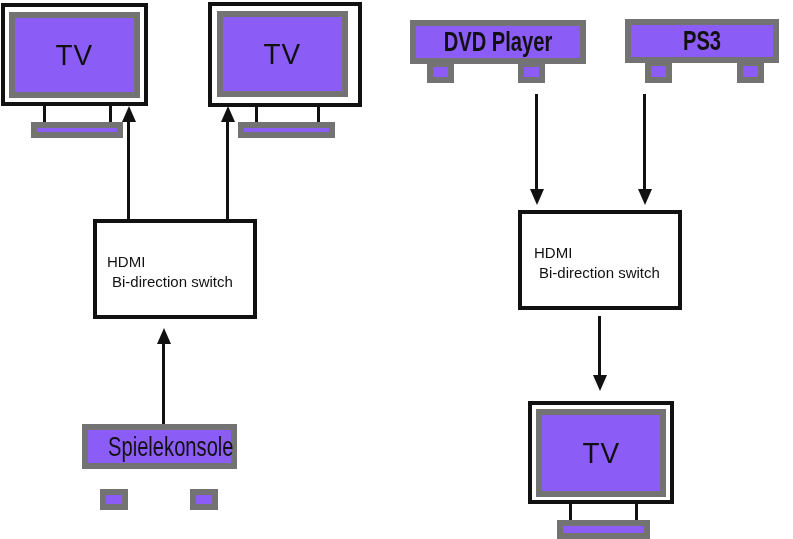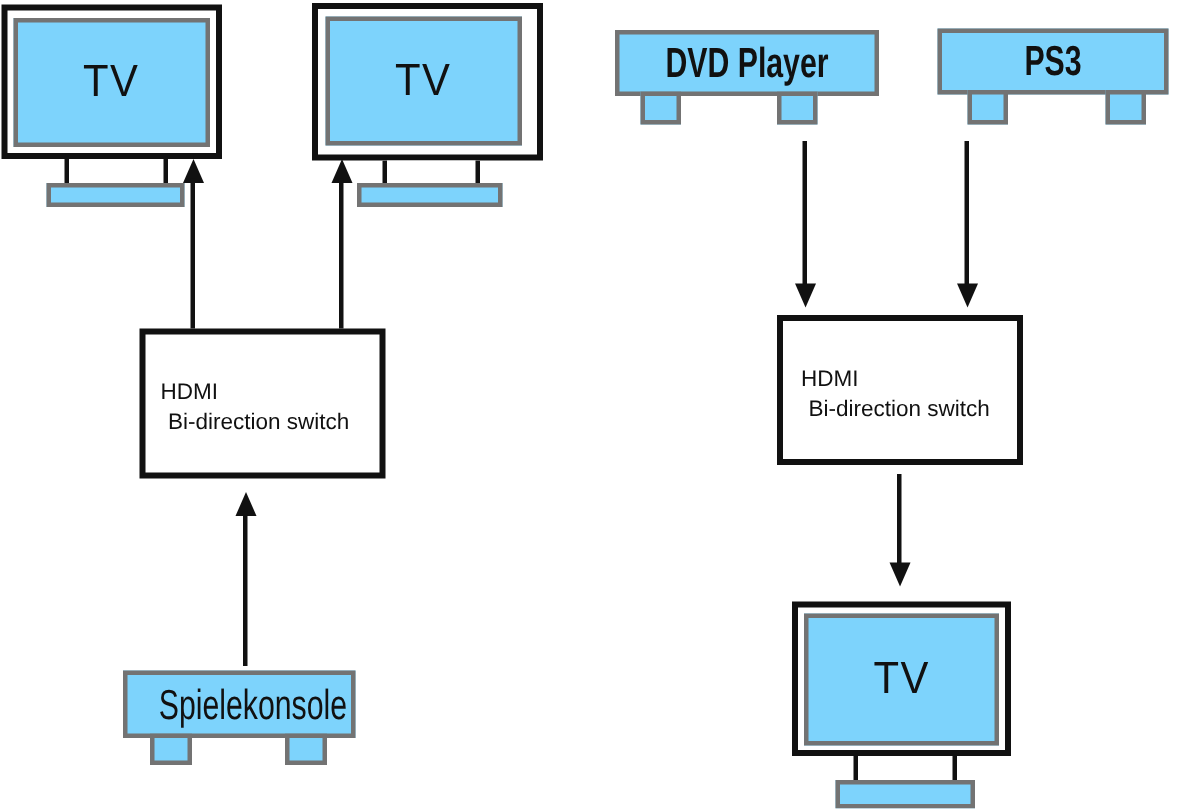--- a/index.html
+++ b/index.html
@@ -8,21 +8,21 @@
     width: 793px;
     height: 539px;
     background: #ffffff;
     overflow: hidden;
     font-family: "Liberation Sans", sans-serif;
     color: #111111;
   }
   .abs { position: absolute; box-sizing: border-box; }
 
   
-  .rect3 { border: 3px solid #737373; background: #7dd3fc; }
+  .rect3 { border: 6px solid #737373; background: #8b5cf6; }
   .rect4 { border: 4px solid #111; background: #fff; }
   .center { display: flex; align-items: center; justify-content: center; }
 
   
   .tv-neck { border-left: 3px solid #111; border-right: 3px solid #111; background: #fff; }
   .tv-label { font-size: 30px; letter-spacing: 1px; transform: scaleX(0.93); }
 
   
   .device-label { width: 100%; text-align: center; font-size: 28px; font-weight: bold; transform: scaleX(0.72); transform-origin: center; white-space: nowrap; }
   .device-label.regular { font-weight: normal; }
@@ -82,21 +82,21 @@
     <span class="sw-line" style="left:10px; top:30px;">HDMI</span>
     <span class="sw-line" style="left:15px; top:50px;">Bi-direction switch</span>
   </div>
 
   <div>
     <div class="abs head-up" style="left:157px; top:328px;"></div>
     <div class="abs vline" style="left:162px; top:341px; height:103px;"></div>
   </div>
 
   <div>
-    <div class="abs rect3 center" style="left:82px; top:447px; width:155px; height:45px;">
+    <div class="abs rect3 center" style="left:82px; top:424px; width:155px; height:45px;">
       <span class="device-label regular">Spielekonsole</span>
     </div>
     <div class="abs rect3" style="left:100px; top:489px; width:28px; height:21px;"></div>
     <div class="abs rect3" style="left:190px; top:489px; width:28px; height:21px;"></div>
   </div>
 
   <div>
     <div class="abs rect3 center" style="left:410px; top:20px; width:176px; height:44px;">
       <span class="device-label">DVD Player</span>
     </div>

